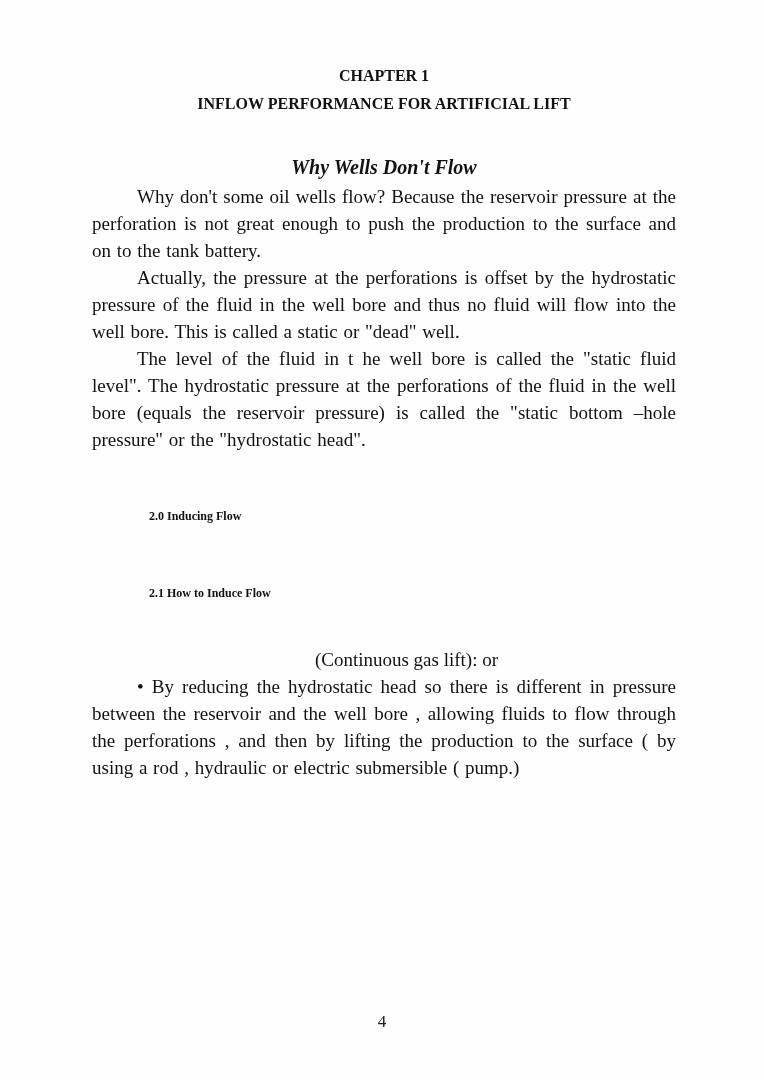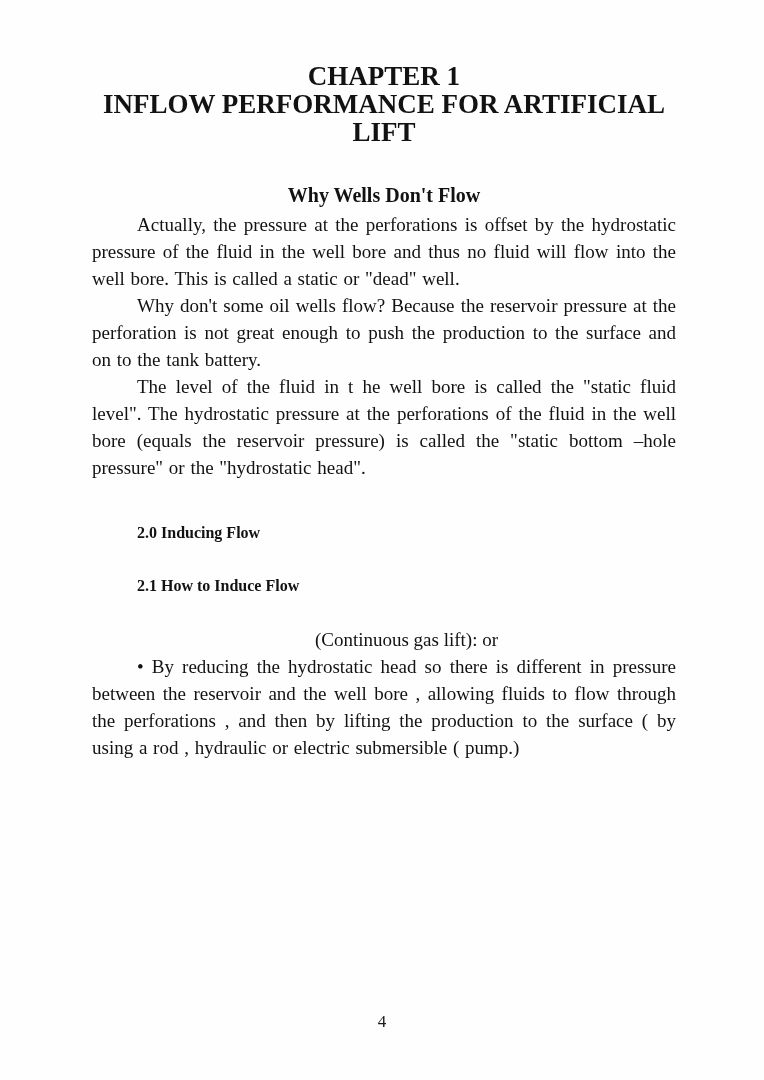--- a/index.html
+++ b/index.html
@@ -19,44 +19,45 @@
   }
   .content {
     position: absolute;
     left: 92px;
     top: 62px;
     width: 584px;
   }
   .chapter-title {
     text-align: center;
     font-weight: bold;
-    font-size: 27px;
+    font-size: 16px;
     line-height: 28px;
     margin: 0;
   }
   .section-title {
     text-align: center;
     font-weight: bold;
     font-size: 20px;
     line-height: 27px;
     margin: 36px 0 2px 0;
+    font-style: italic;
   }
   p.body {
     font-size: 19px;
     line-height: 27px;
     text-align: justify;
     text-indent: 45px;
     margin: 0;
     word-spacing: 1px;
   }
   h3.subheading {
-    font-size: 16px;
+    font-size: 12px;
     line-height: 27px;
     font-weight: bold;
-    margin: 0;
+    margin: 12px;
     padding-left: 45px;
   }
   .gap-lg { height: 38px; }
   .gap-md { height: 26px; }
   .gap-sm { height: 27px; }
   p.indent-only {
     font-size: 19px;
     line-height: 27px;
     text-align: center;
     margin: 0;
@@ -77,23 +78,23 @@
 
 <div class="page">
   <div class="content">
 
     <div class="chapter-title">CHAPTER 1</div>
 
     <div class="chapter-title">INFLOW PERFORMANCE FOR ARTIFICIAL LIFT</div>
 
     <div class="section-title">Why Wells Don't Flow</div>
 
+    <p class="body">Why don't some oil wells flow? Because the reservoir pressure at the perforation is not great enough to push the production to the surface and on to the tank battery.</p>
+
     <p class="body">Actually, the pressure at the perforations is offset by the hydrostatic pressure of the fluid in the well bore and thus no fluid will flow into the well bore. This is called a static or "dead" well.</p>
-
-    <p class="body">Why don't some oil wells flow? Because the reservoir pressure at the perforation is not great enough to push the production to the surface and on to the tank battery.</p>
 
     <p class="body">The level of the fluid in t he well bore is called the "static fluid level". The hydrostatic pressure at the perforations of the fluid in the well bore (equals the reservoir pressure) is called the "static bottom –hole pressure" or the "hydrostatic head".</p>
 
     <div class="gap-lg"></div>
 
     <h3 class="subheading">2.0 Inducing Flow</h3>
 
     <div class="gap-md"></div>
 
     <h3 class="subheading">2.1 How to Induce Flow</h3>

